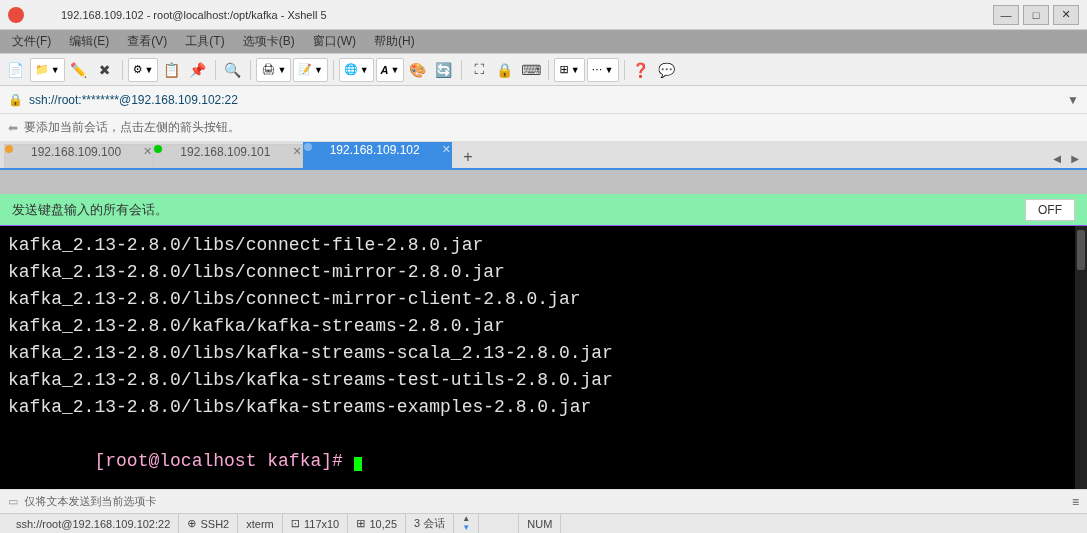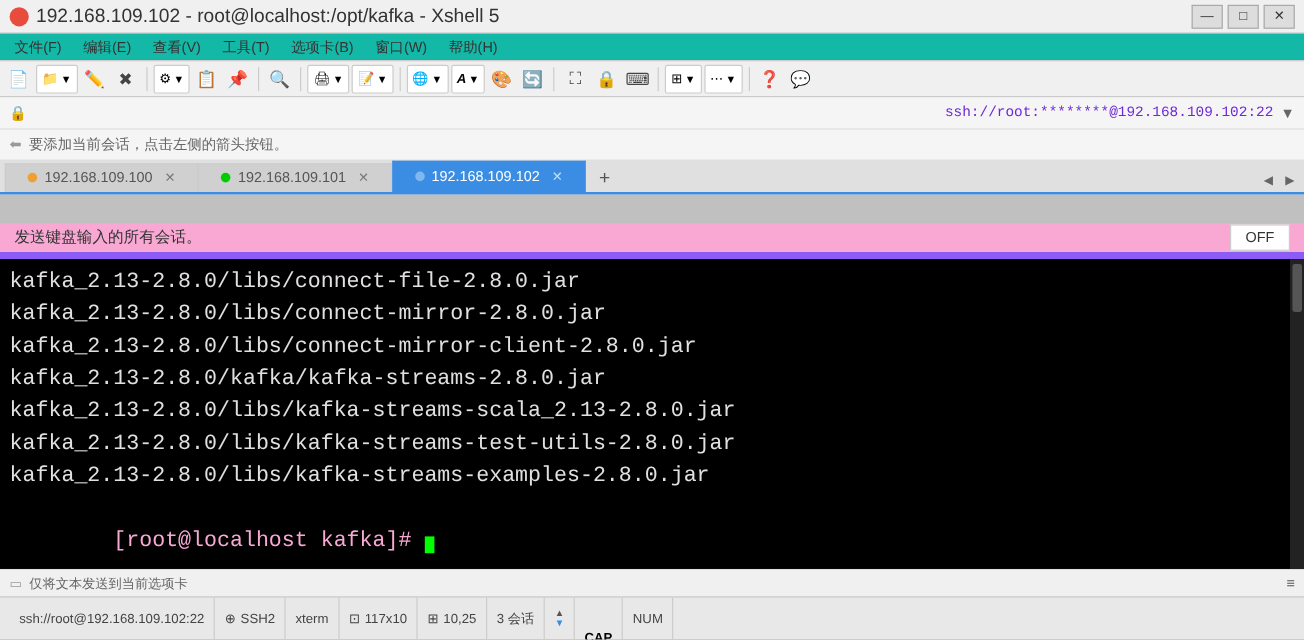--- a/index.html
+++ b/index.html
@@ -25,22 +25,23 @@
     }
     .title-bar-icon {
       width: 16px;
       height: 16px;
       background: #e74c3c;
       border-radius: 50%;
       flex-shrink: 0;
     }
     .title-bar-text {
       flex: 1;
-      font-size: 16px;
+      font-size: 11px;
       color: #333;
+      margin-left: 31px;
     }
     .title-bar-buttons {
       display: flex;
       gap: 4px;
     }
     .title-btn {
       width: 26px;
       height: 20px;
       background: #ddd;
       border: 1px solid #aaa;
@@ -48,21 +49,21 @@
       align-items: center;
       justify-content: center;
       font-size: 11px;
       cursor: pointer;
       color: #333;
     }
 
     
     .menu-bar {
       height: 24px;
-      background: #14b8a6;
+      background: #a3a3a3;
       border-bottom: 1px solid #ccc;
       display: flex;
       align-items: center;
       padding: 0 4px;
       gap: 2px;
     }
     .menu-item {
       padding: 2px 8px;
       font-size: 12px;
       color: #333;
@@ -121,23 +122,22 @@
       padding: 0 8px;
       gap: 6px;
     }
     .address-bar-icon {
       font-size: 12px;
       color: #666;
     }
     .address-text {
       flex: 1;
       font-size: 12px;
-      color: #6d28d9;
-      font-family: Liberation Mono, monospace;
-      text-align: right;
+      color: #0c4a6e;
+      font-family: Liberation Sans, sans-serif;
     }
     .address-bar-arrow {
       font-size: 12px;
       color: #666;
       cursor: pointer;
     }
 
     
     .session-hint {
       height: 28px;
@@ -159,24 +159,23 @@
       height: 28px;
       background: #e0e0e0;
       border-bottom: 2px solid #3b8de4;
       display: flex;
       align-items: flex-end;
       padding: 0 4px;
       gap: 0;
     }
     .tab {
       height: 24px;
-      padding: 0 18px;
-      display: flex;
-      align-items: center;
-      gap: 6px;
+      padding: 0 0;
+      display: flex;
+      gap: 18px;
       font-size: 12px;
       cursor: pointer;
       border: 1px solid #ccc;
       border-bottom: none;
       background: #d0d0d0;
       color: #555;
       position: relative;
       min-width: 130px;
     }
     .tab.active {
@@ -222,22 +221,22 @@
       align-items: center;
       justify-content: center;
       font-size: 10px;
       cursor: pointer;
       color: #666;
     }
 
     
     .broadcast-bar {
       height: 32px;
-      background: #f9a8d4;
-      border-bottom: 6px solid #8b5cf6;
+      background: #86efac;
+      border-bottom: 1px solid #8b5cf6;
       display: flex;
       align-items: center;
       padding: 0 12px;
       gap: 8px;
       margin-top: 24px;
     }
     .broadcast-text {
       flex: 1;
       font-size: 13px;
       color: #333;
@@ -321,21 +320,21 @@
       flex: 1;
     }
     .message-menu-btn {
       font-size: 12px;
       color: #555;
       cursor: pointer;
     }
 
     
     .status-bar {
-      height: 36px;
+      height: 20px;
       background: #e8e8e8;
       border-top: 1px solid #ccc;
       display: flex;
       align-items: flex-end;
       padding: 0 8px;
       gap: 0;
       font-size: 11px;
       color: #444;
     }
     .status-item {

